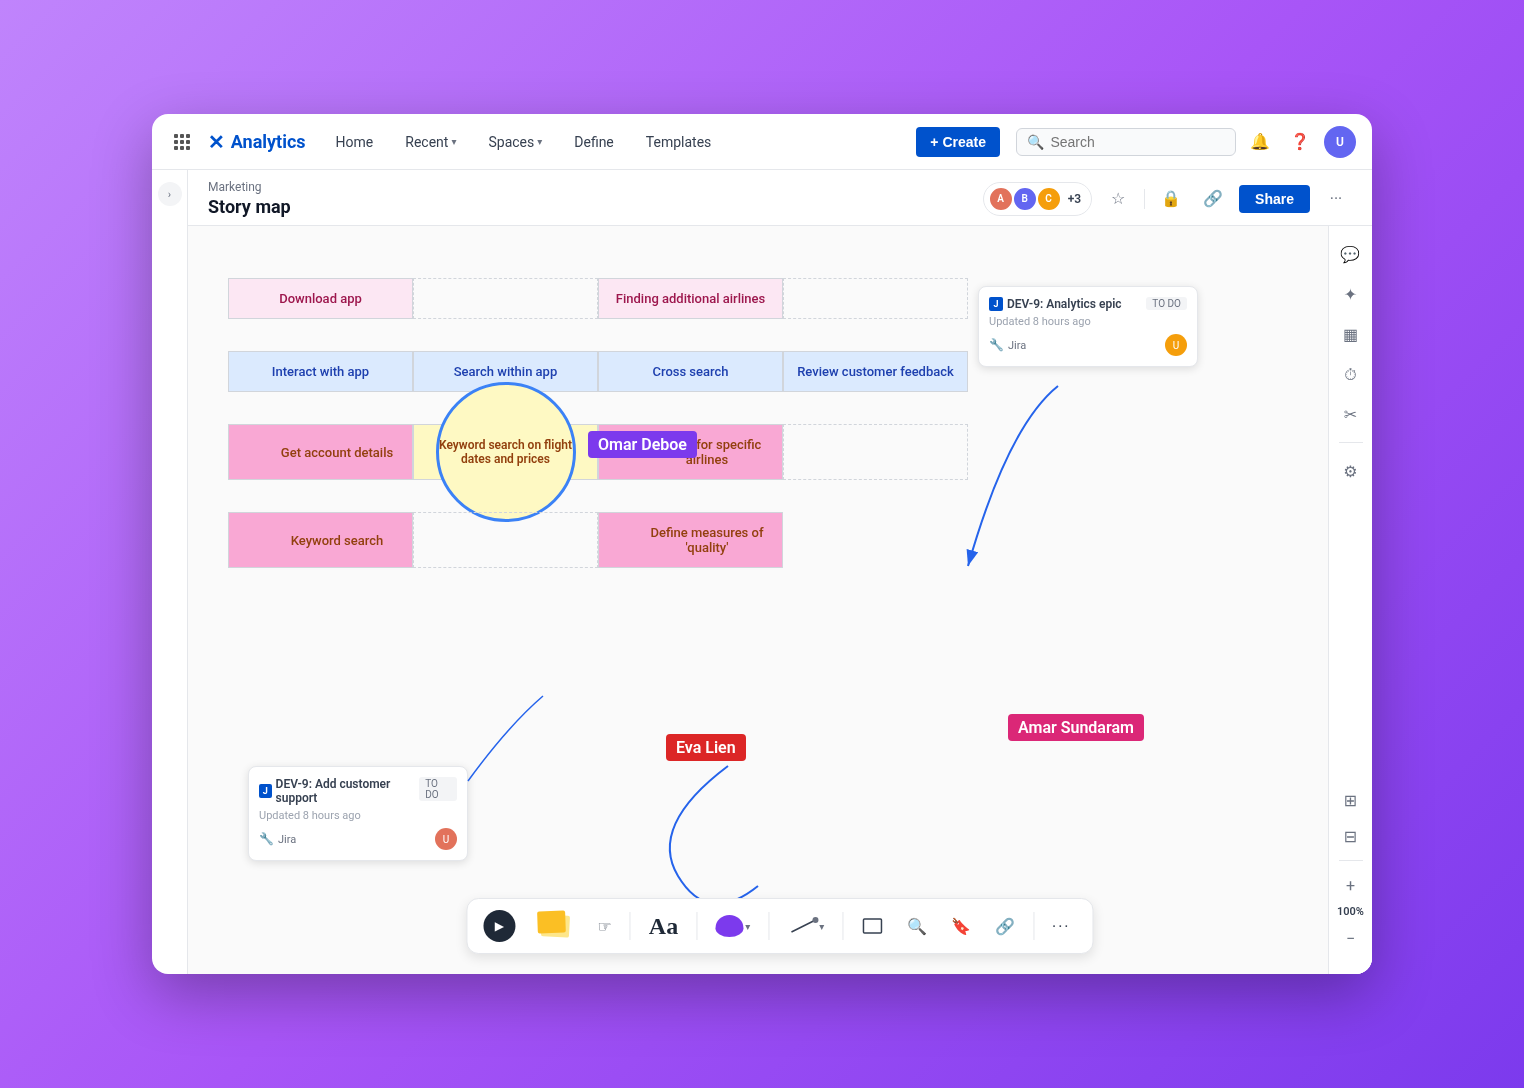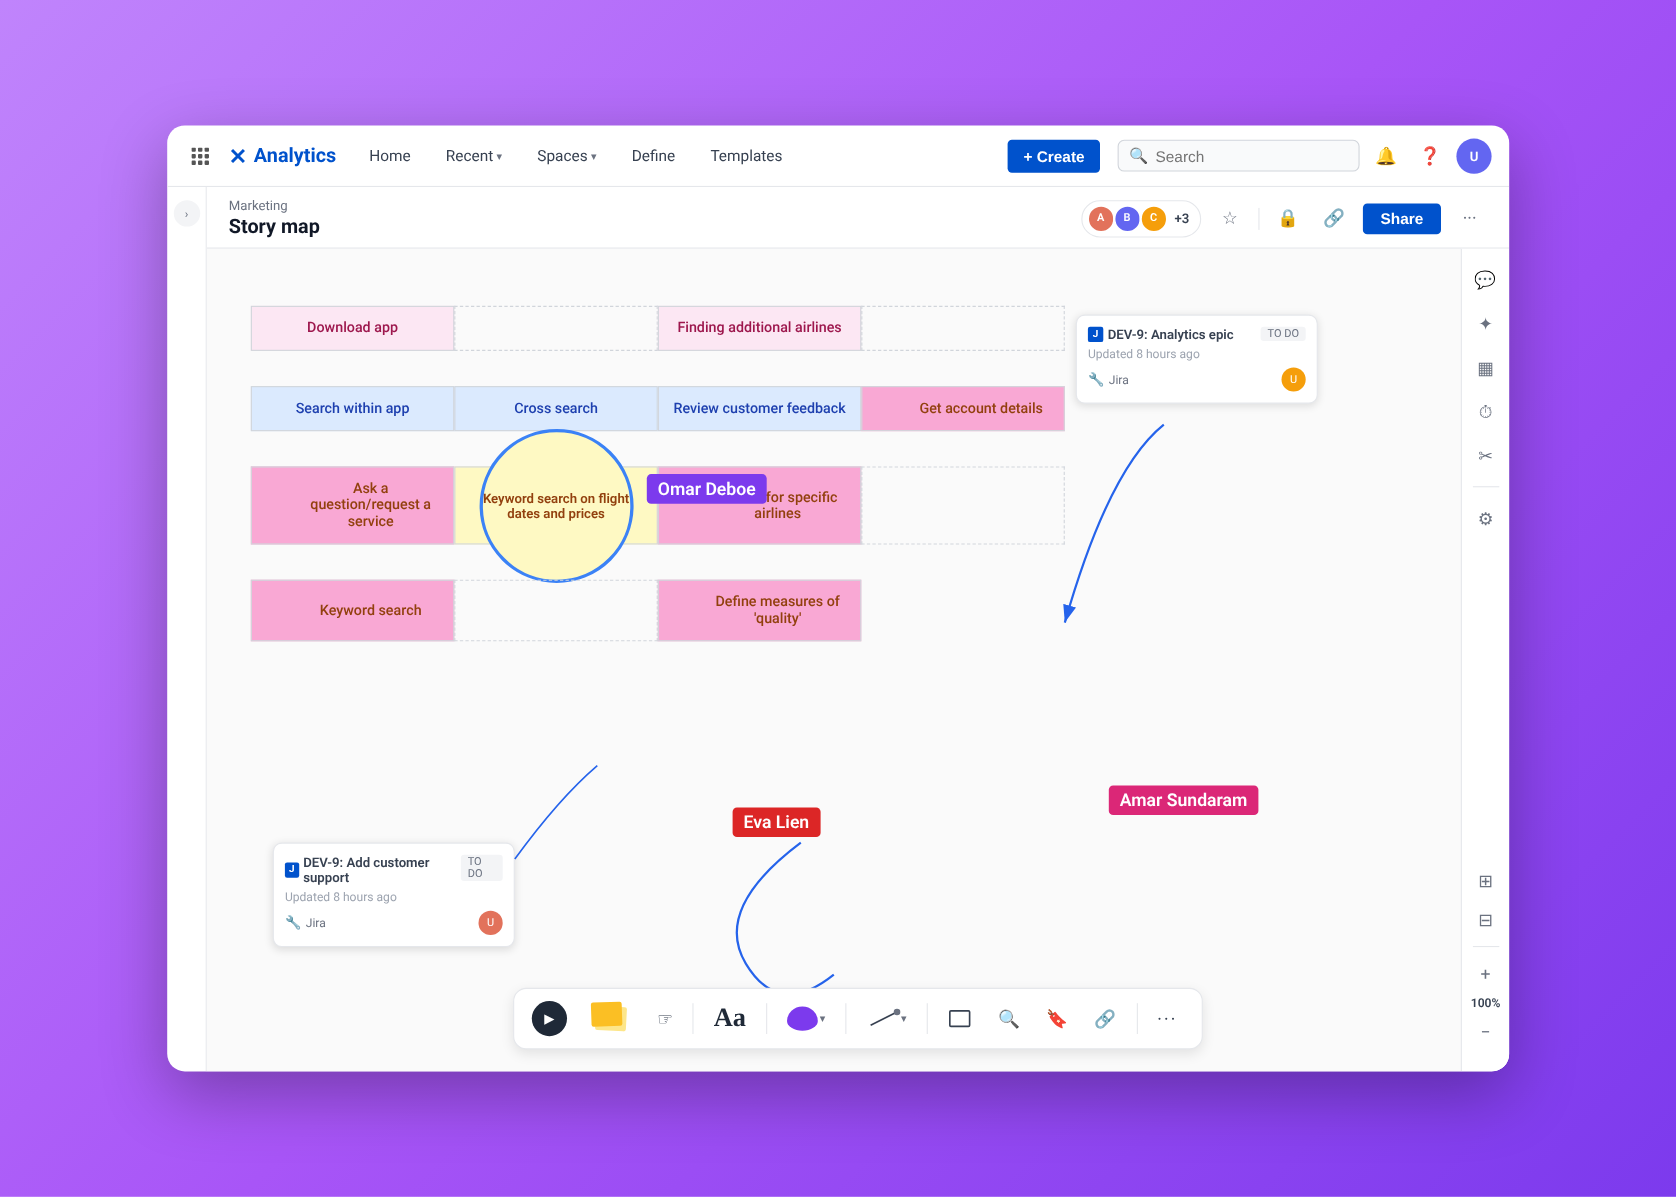--- a/index.html
+++ b/index.html
@@ -449,34 +449,34 @@
               <div class="grid-cell cell-pink">
                 <span>Download app</span>
               </div>
               <div class="grid-cell" style="background:transparent;border:1px dashed #d1d5db;"></div>
               <div class="grid-cell cell-pink">
                 <span>Finding additional airlines</span>
               </div>
               <div class="grid-cell" style="background:transparent;border:1px dashed #d1d5db;"></div>
 
               <div class="grid-cell cell-blue">
+                <span>Interact with app</span>
+              </div>
+              <div class="grid-cell cell-blue">
                 <span>Search within app</span>
               </div>
               <div class="grid-cell cell-blue">
                 <span>Cross search</span>
               </div>
               <div class="grid-cell cell-blue">
                 <span>Review customer feedback</span>
               </div>
 
               <div class="grid-cell cell-yellow">
                 <span>Get account details</span>
-              </div>
-              <div class="grid-cell cell-yellow">
-                <span>Ask a question/request a service</span>
               </div>
               <div class="grid-cell" style="background:#fef9c3;position:relative;text-decoration:underline;">
                 <div class="cell-yellow-circle">
                   <span>Keyword search on flight dates and prices</span>
                 </div>
               </div>
               <div class="grid-cell cell-yellow">
                 <span>Search for specific airlines</span>
               </div>
 

